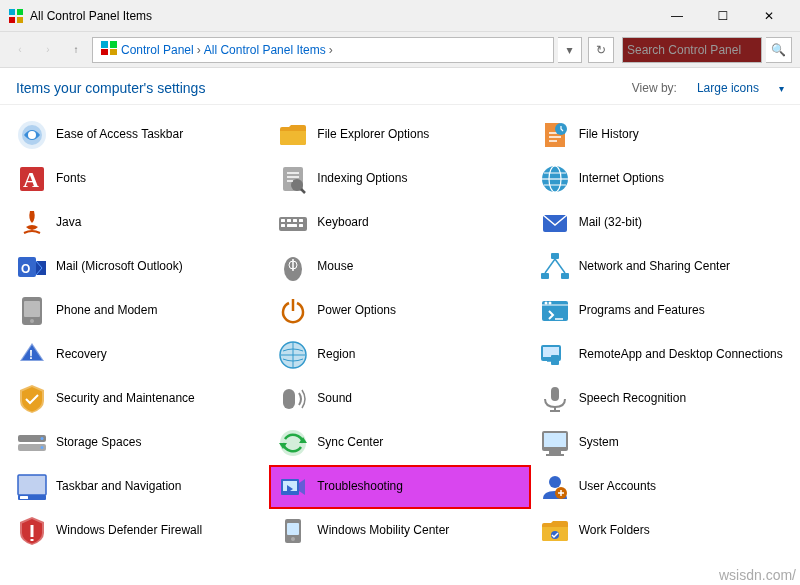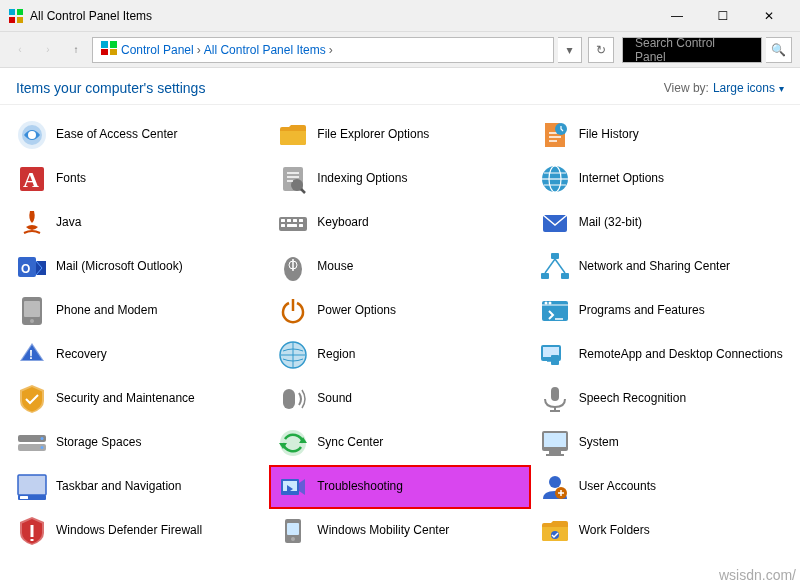--- a/index.html
+++ b/index.html
@@ -65,23 +65,23 @@
     .refresh-btn {
       width: 26px; height: 26px;
       border: 1px solid #bbb;
       background: white;
       display: flex; align-items: center; justify-content: center;
       cursor: pointer; color: #666; margin-left: 2px;
     }
     .search-box {
       width: 140px; height: 26px;
       border: 1px solid #bbb;
-      background: #000000;
+      background: #7f1d1d;
       display: flex; align-items: center;
-      padding: 0 12px;
+      padding: 0 4px;
       color: #999; font-size: 12px;
       margin-left: 4px;
     }
     .search-icon-btn {
       width: 26px; height: 26px;
       border: 1px solid #bbb; border-left: none;
       background: white;
       display: flex; align-items: center; justify-content: center;
       cursor: pointer; color: #666;
     }
@@ -95,21 +95,21 @@
     }
     .content-header {
       padding: 12px 16px 8px 16px;
       display: flex;
       justify-content: space-between;
       align-items: center;
       border-bottom: 1px solid #eee;
     }
     .content-title { font-size: 14px; color: #0056a2; font-weight: 400; }
     .viewby {
-      display: flex; align-items: center; gap: 4px;
+      display: flex; align-items: center; gap: 20px;
       font-size: 12px; color: #666;
     }
     .viewby-label { color: #666; }
     .viewby-value { color: #0056a2; cursor: pointer; }
     .viewby-chevron { color: #0056a2; font-size: 10px; }
 
     
     .items-container {
       flex: 1;
       overflow-y: auto;
@@ -216,21 +216,21 @@
     <div class="items-grid" id="items-grid">
     <div class="item">
           <div class="item-icon">
             <svg width="32" height="32" viewBox="0 0 32 32">
               <circle cx="16" cy="16" r="14" fill="#3a8dd9" opacity="0.15"></circle>
               <circle cx="16" cy="16" r="10" fill="#3a8dd9" opacity="0.3"></circle>
               <path d="M8 16 Q16 6 24 16 Q16 26 8 16Z" fill="#3a8dd9"></path>
               <circle cx="16" cy="16" r="4" fill="white"></circle>
             </svg>
           </div>
-          <span class="item-label">Ease of Access Center</span>
+          <span class="item-label">Ease of Access Taskbar</span>
         </div>
         <div class="item">
           <div class="item-icon">
             <svg width="32" height="32" viewBox="0 0 32 32">
               <path d="M3 10 Q3 8 5 8 L12 8 L14 6 L27 6 Q29 6 29 8 L29 24 Q29 26 27 26 L5 26 Q3 26 3 24Z" fill="#e8a020"></path>
               <path d="M3 12 L29 12 L29 24 Q29 26 27 26 L5 26 Q3 26 3 24Z" fill="#f0b830"></path>
             </svg>
           </div>
           <span class="item-label">File Explorer Options</span>
         </div>

